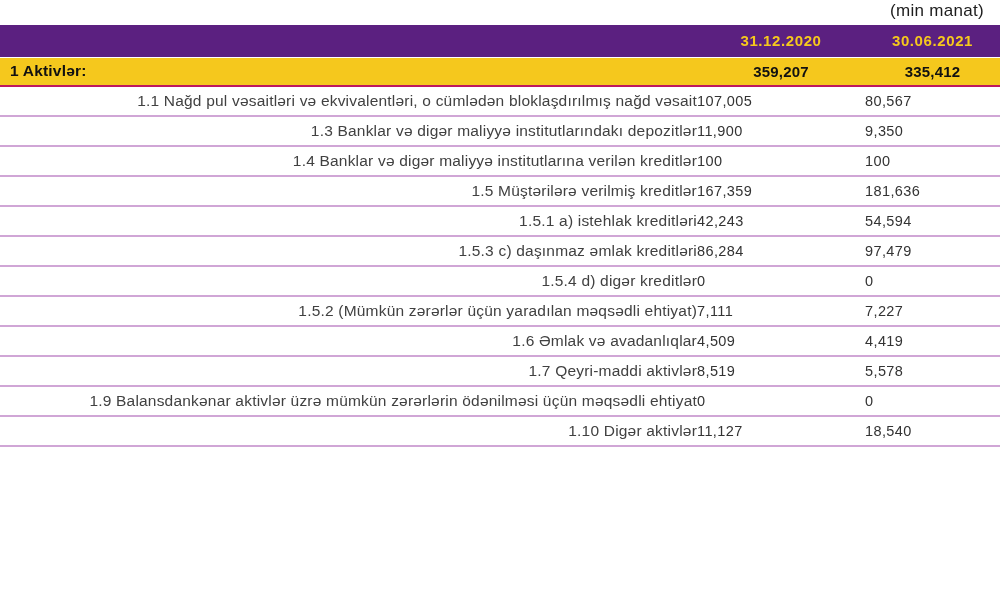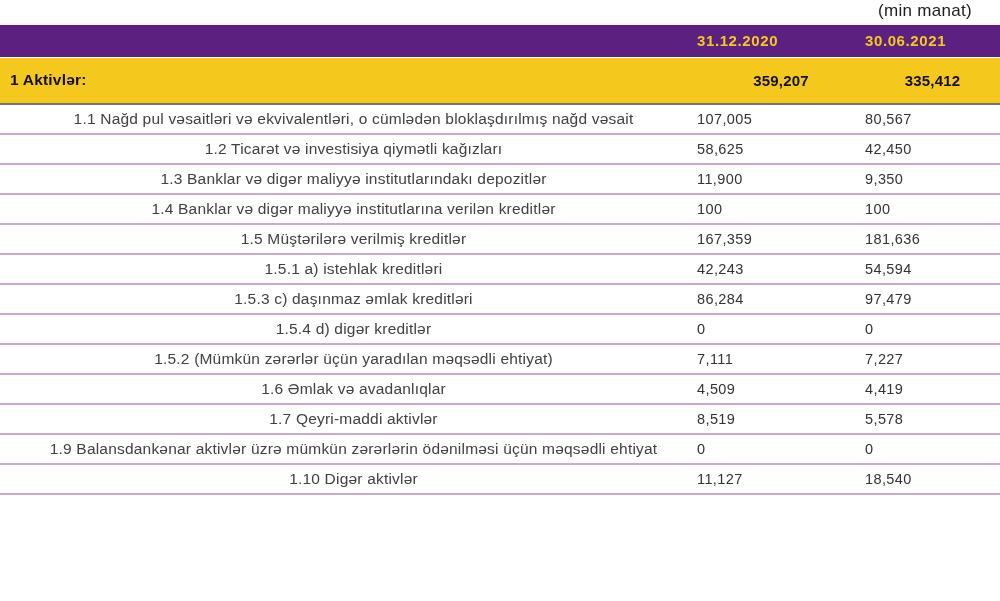--- a/index.html
+++ b/index.html
@@ -10,72 +10,72 @@
   }
   .page {
     width: 1000px;
     height: 601px;
     background: #ffffff;
     overflow: hidden;
   }
   .unit-note {
     height: 25px;
     text-align: right;
-    padding-right: 28px;
+    padding-right: 16px;
     font-size: 17px;
     color: #1d1d1d;
     line-height: 22px;
     letter-spacing: 0.3px;
   }
   table.fin-table {
     width: 1000px;
     border-collapse: collapse;
     table-layout: fixed;
   }
   col.c-label { width: 697px; }
   col.c-v1    { width: 168px; }
   col.c-v2    { width: 135px; }
 
   tr.date-row th {
     background: #5b2080;
     color: #f6c91c;
     font-size: 15px;
     font-weight: bold;
-    text-align: left;
+    text-align: center;
     height: 32px;
     letter-spacing: 0.6px;
   }
   tr.total-row th {
     background: #f5c81d;
     color: #111111;
     font-weight: bold;
-    height: 47px;
+    height: 29px;
     font-size: 15px;
     border-top: 1px solid #ffffff;
-    border-bottom: 2px solid #737373;
+    border-bottom: 2px solid #be185d;
     letter-spacing: 0.2px;
   }
   tr.total-row th.lbl {
     text-align: left;
     padding-left: 10px;
     font-size: 15.5px;
   }
   tr.total-row th.num { text-align: center; margin-top: 26px; }
 
   tbody td {
     height: 30px;
     border-bottom: 2px solid #d0a6d6;
     font-size: 15px;
     color: #3d3d3d;
     letter-spacing: 0.2px;
     white-space: nowrap;
     overflow: hidden;
   }
   tbody td.lbl {
-    text-align: center;
+    text-align: right;
     padding-left: 10px;
     font-size: 15.5px;
     color: #414141;
   }
   tbody td.num {
     text-align: left;
     color: #333333;
     font-size: 14.5px;
     letter-spacing: 0.4px;
   }
@@ -103,25 +103,20 @@
         <th class="lbl">1 Aktivlər:</th>
         <th class="num">359,207</th>
         <th class="num">335,412</th>
       </tr>
     </thead>
     <tbody>
       <tr>
         <td class="lbl">1.1 Nağd pul vəsaitləri və ekvivalentləri, o cümlədən bloklaşdırılmış nağd vəsait</td>
         <td class="num">107,005</td>
         <td class="num">80,567</td>
-      </tr>
-      <tr>
-        <td class="lbl">1.2 Ticarət və investisiya qiymətli kağızları</td>
-        <td class="num">58,625</td>
-        <td class="num">42,450</td>
       </tr>
       <tr>
         <td class="lbl">1.3 Banklar və digər maliyyə institutlarındakı depozitlər</td>
         <td class="num">11,900</td>
         <td class="num">9,350</td>
       </tr>
       <tr>
         <td class="lbl">1.4 Banklar və digər maliyyə institutlarına verilən kreditlər</td>
         <td class="num">100</td>
         <td class="num">100</td>

